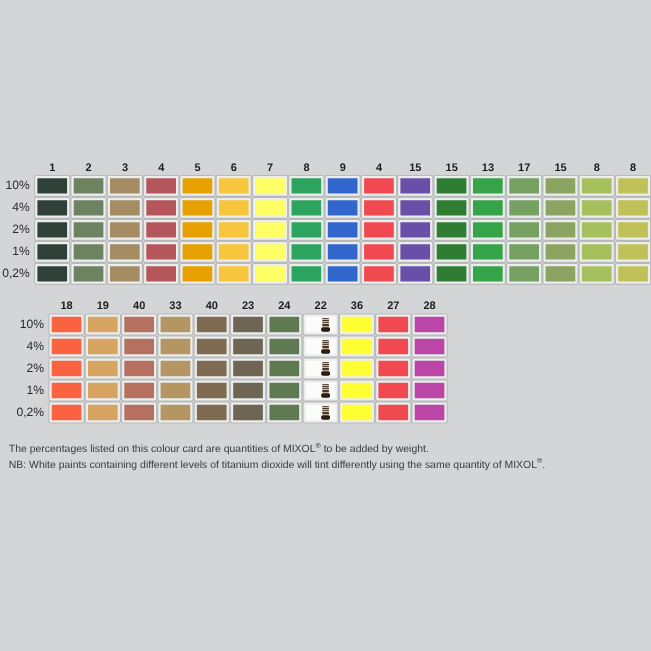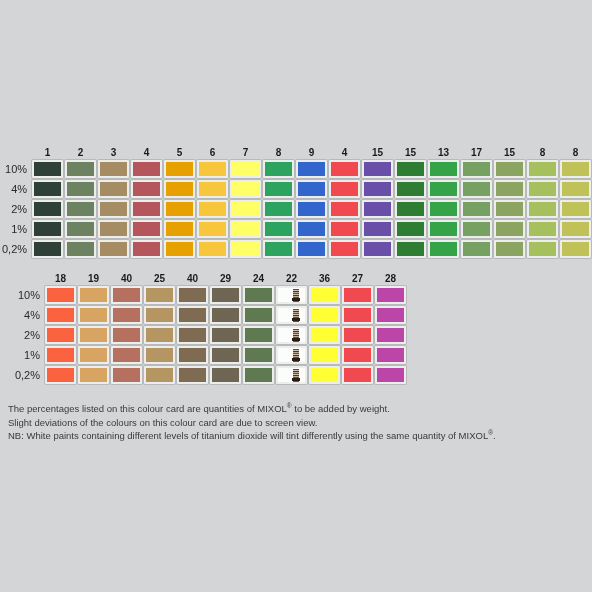--- a/index.html
+++ b/index.html
@@ -417,23 +417,23 @@
       </table>
     </div>
   <div class="block" id="block-lower" style="top:266px;">
       <table class="grid-table">
         <thead>
           <tr>
             <th class="hdr-corner"></th>
             <th class="col-hdr">18</th>
             <th class="col-hdr">19</th>
             <th class="col-hdr">40</th>
-            <th class="col-hdr">25</th>
+            <th class="col-hdr">33</th>
             <th class="col-hdr">40</th>
-            <th class="col-hdr">29</th>
+            <th class="col-hdr">23</th>
             <th class="col-hdr">24</th>
             <th class="col-hdr">22</th>
             <th class="col-hdr">36</th>
             <th class="col-hdr">27</th>
             <th class="col-hdr">28</th>
           </tr>
         </thead>
         <tbody>
           <tr>
             <td class="row-hdr">10%</td>
@@ -629,17 +629,16 @@
             <td class="swatch-cell">
               <div class="swatch" style="background: rgb(187, 70, 168);"></div>
             </td>
           </tr>
         </tbody>
       </table>
     </div>
 
   <div id="footnotes">
       <div class="fn-line">The percentages listed on this colour card are quantities of MIXOL<sup>®</sup> to be added by weight.</div>
-      <div class="fn-line">Slight deviations of the colours on this colour card are due to screen view.</div>
       <div class="fn-line">NB: White paints containing different levels of titanium dioxide will tint differently using the same quantity of MIXOL<sup>®</sup>.</div>
     </div>
 
 </div>
 
 </body></html>

